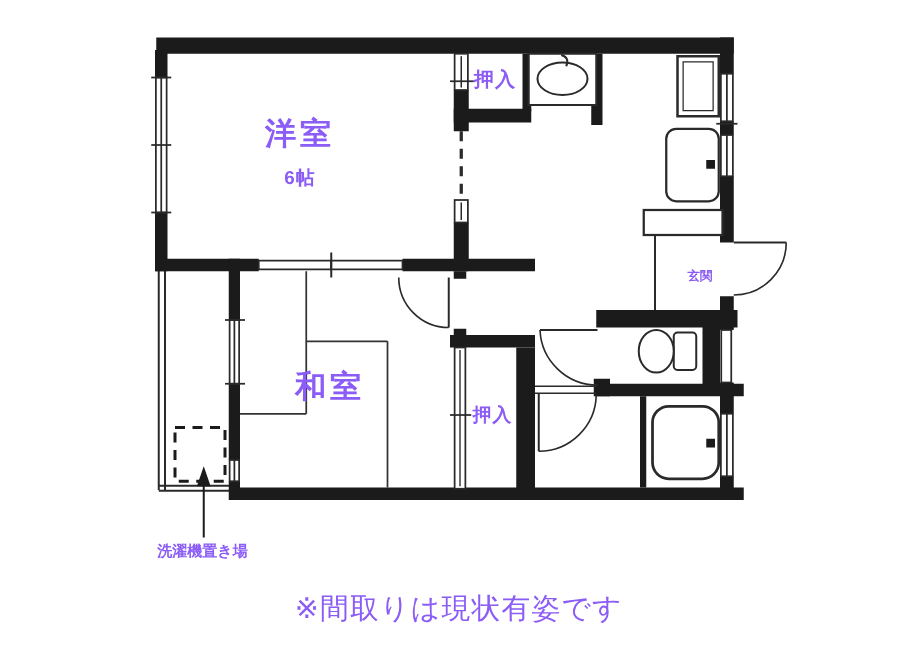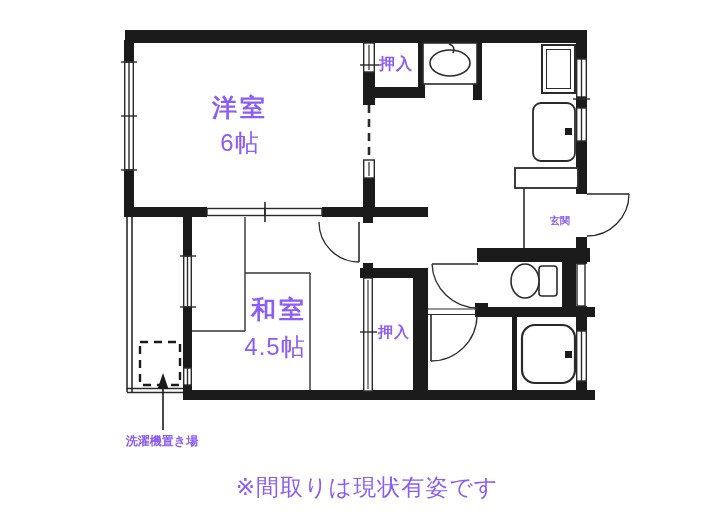--- a/index.html
+++ b/index.html
@@ -2,21 +2,21 @@
 <html><head>
 <meta charset="utf-8">
 <style>
   html,body{margin:0;padding:0;background:#ffffff;}
   #stage{position:relative;width:727px;height:526px;background:#ffffff;overflow:hidden;
          font-family:"Liberation Sans","DejaVu Sans",sans-serif;color:#111;}
   #plan-svg{position:absolute;left:0;top:0;}
   .lbl{position:absolute;transform:translate(-50%,-50%);white-space:nowrap;color:#8b5cf6;
        font-family:"Liberation Sans","DejaVu Sans",sans-serif;}
   .lbl-room{font-size:25px;font-weight:bold;letter-spacing:3px;}
-  .lbl-size{font-size:24px;font-weight:normal;letter-spacing:1px;}
+  .lbl-size{font-size:15px;font-weight:bold;letter-spacing:1px;}
   .lbl-small{font-size:16px;font-weight:bold;letter-spacing:1px;}
   .lbl-tiny{font-size:10px;font-weight:bold;}
   .lbl-note{font-size:12px;font-weight:bold;letter-spacing:0px;text-align:center;}
   .lbl-foot{font-size:23px;font-weight:normal;letter-spacing:1px;}
 </style>
 </head>
 <body>
 
 <div id="stage">
 
@@ -189,22 +189,21 @@
   </g>
   <g stroke="#1b1b1b" fill="#1b1b1b">
     <line x1="163" y1="430" x2="163" y2="384" stroke-width="1.6"></line>
     <polygon points="163,373 157.5,389 168.5,389" stroke="none"></polygon>
   </g>
 </svg>
 
   <div class="lbl lbl-room" style="left:240px;top:107px;">洋室</div>
   <div class="lbl lbl-size" style="left:240px;top:143px;">6帖</div>
 
-  <div class="lbl lbl-room" style="left:279px;top:309px;">和室</div>
-  <div class="lbl lbl-size" style="left:275px;top:347px;">4.5帖</div>
+  <div class="lbl lbl-room" style="left:264px;top:309px;">和室</div>
 
   <div class="lbl lbl-small" style="left:396px;top:64px;">押入</div>
   <div class="lbl lbl-small" style="left:394px;top:332px;font-size:15px;">押入</div>
 
   <div class="lbl lbl-tiny" style="left:560px;top:221px;">玄関</div>
 
   <div class="lbl lbl-note" style="left:162px;top:441px;">洗濯機置き場</div>
 
   <div class="lbl lbl-foot" style="left:367px;top:487px;">※間取りは現状有姿です</div>
 </div>

